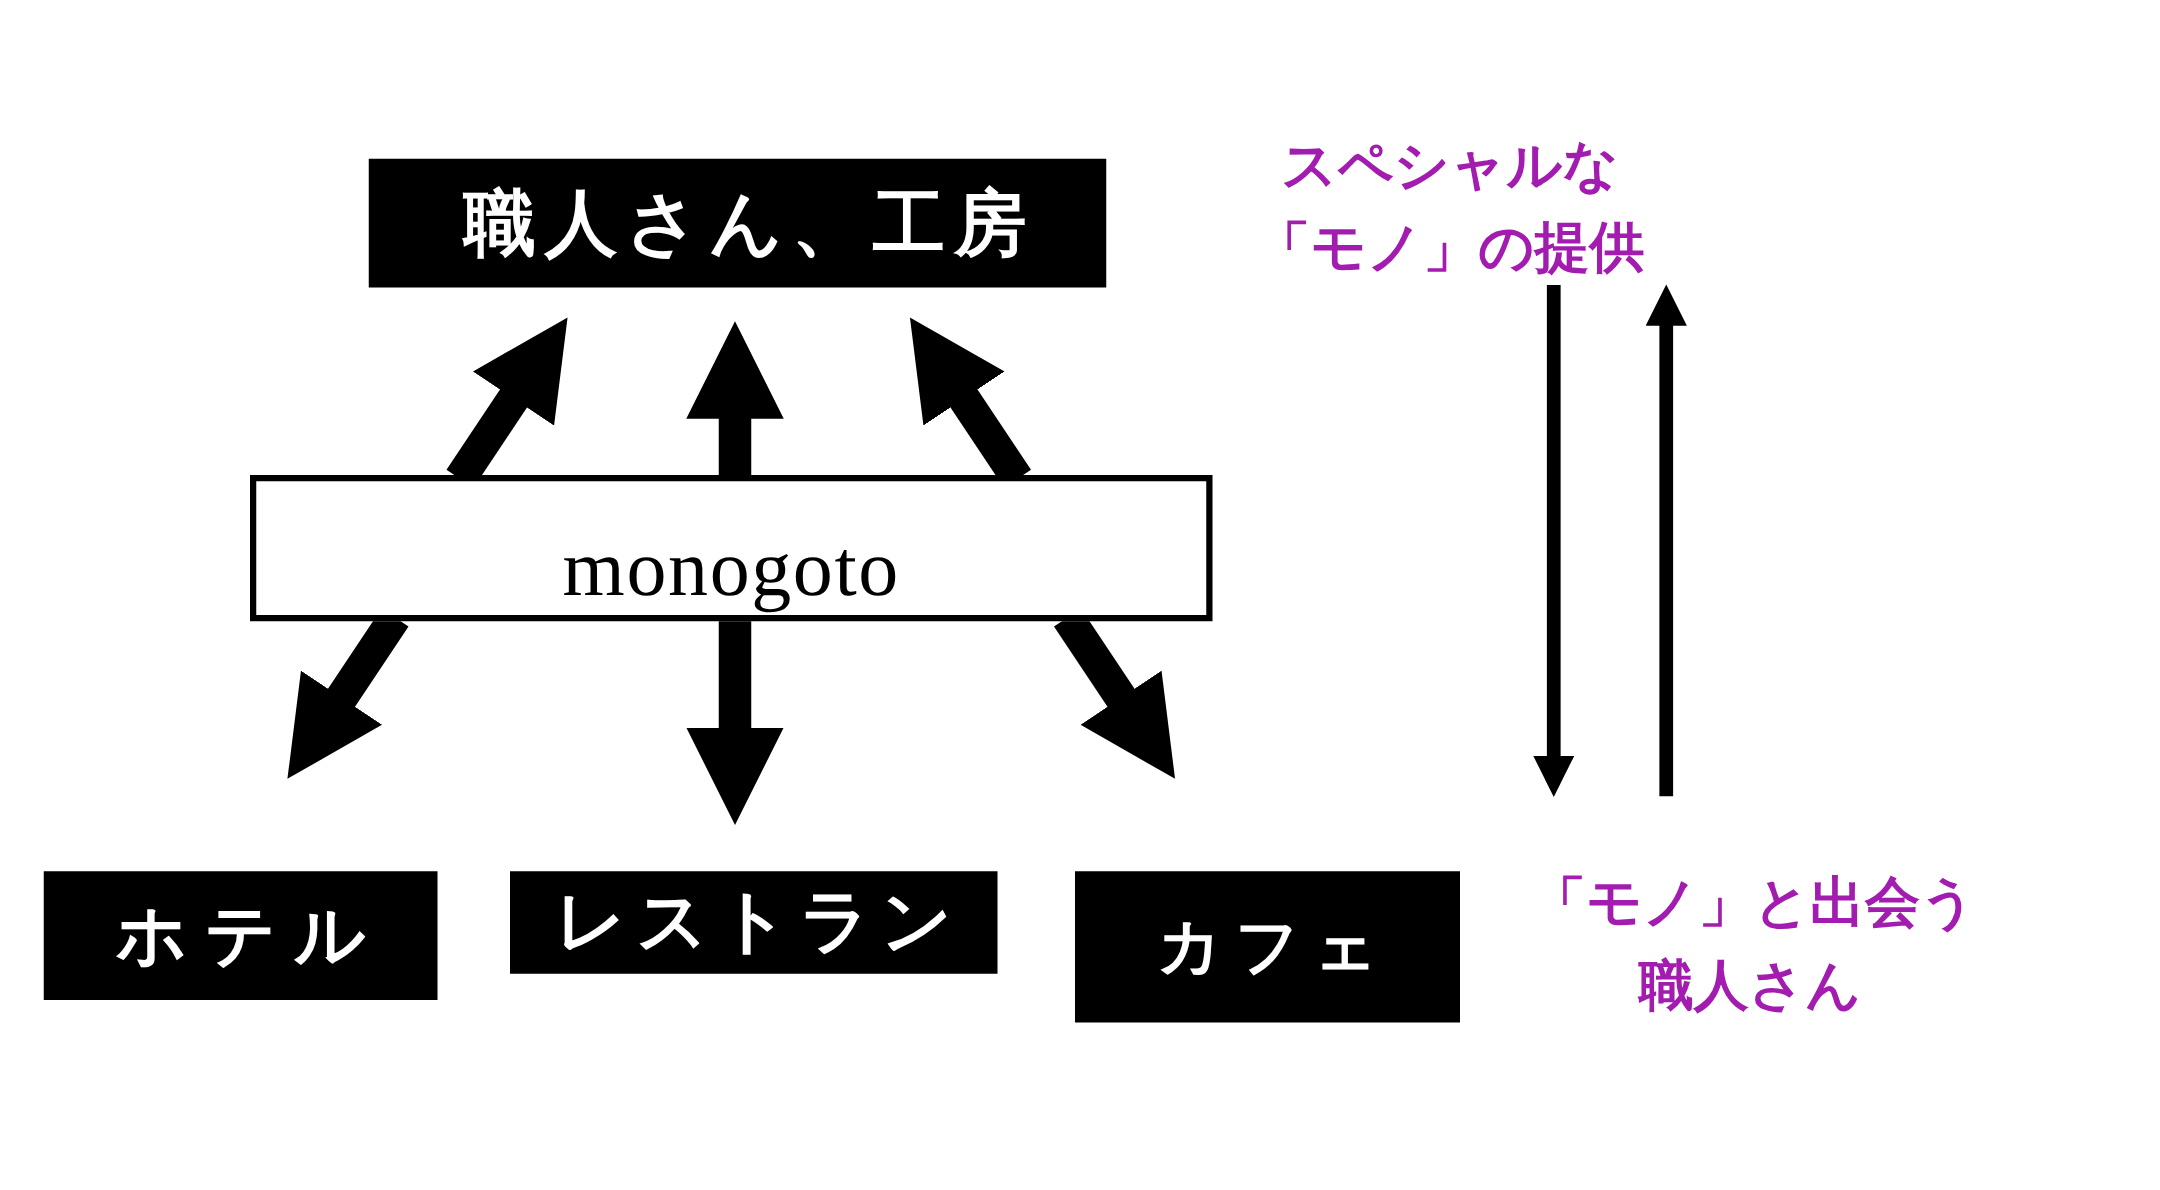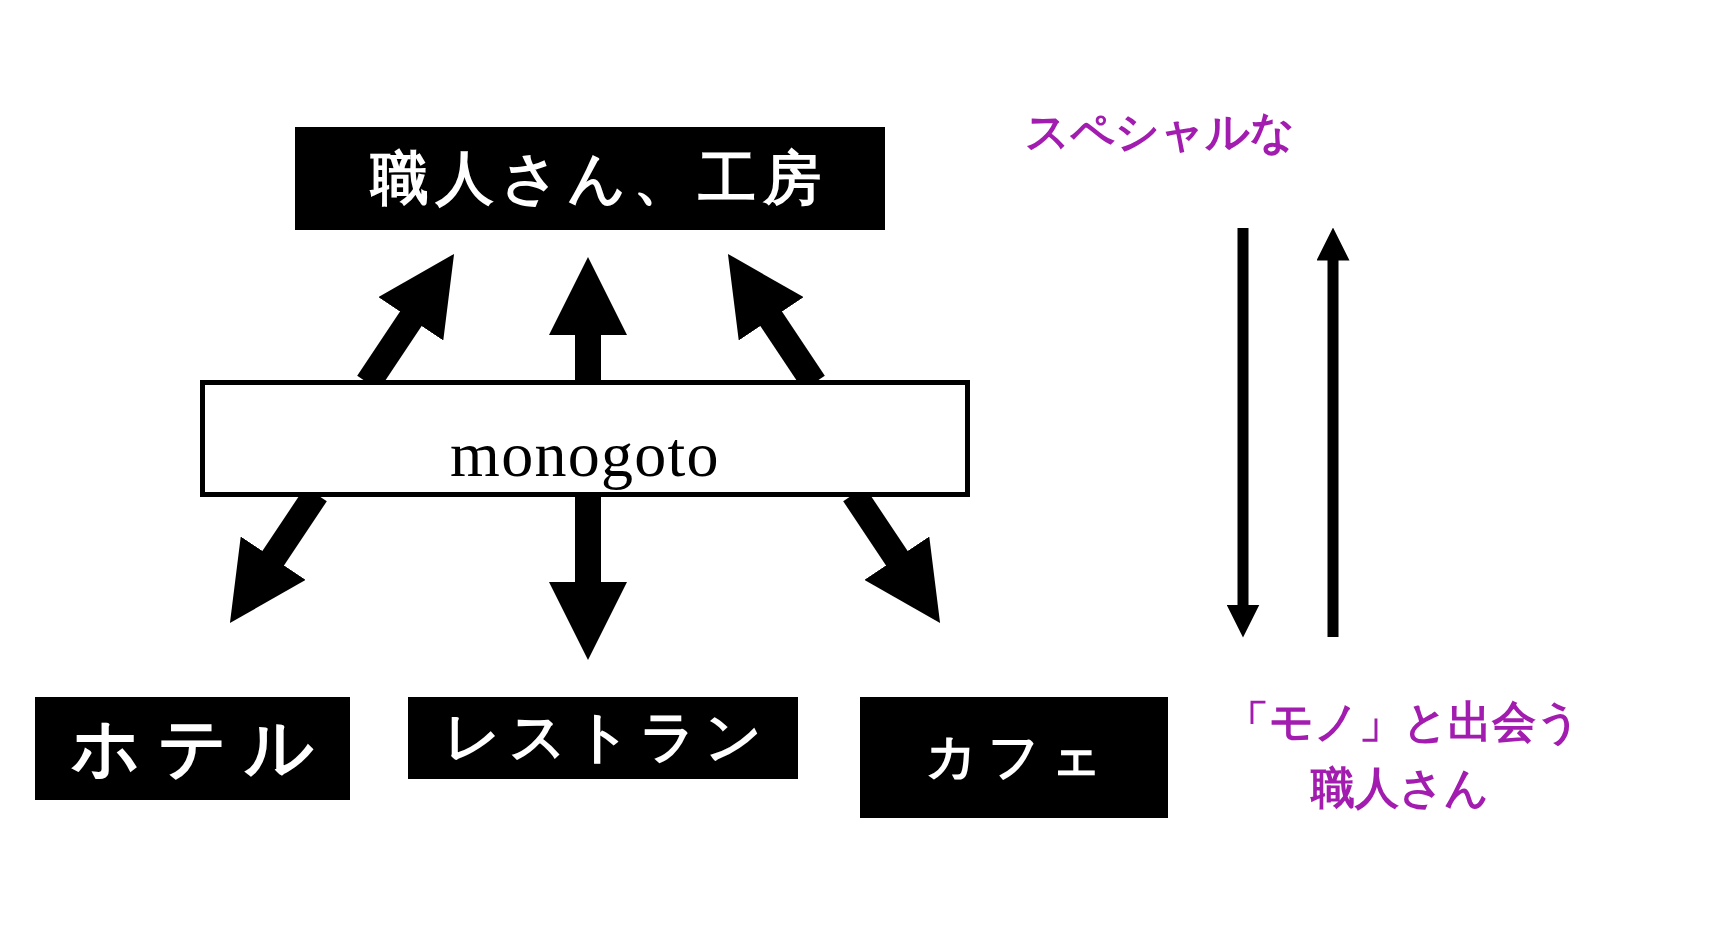--- a/index.html
+++ b/index.html
@@ -39,21 +39,21 @@
     width: 770px; height: 117px;
     background: #ffffff;
     border: 5px solid #000000;
     color: #000000;
     display: flex;
     align-items: flex-end;
     justify-content: center;
     font-size: 64px;
     letter-spacing: 0.02em;
   }
-  .venue-hotel      { left: 35px;  top: 697px; width: 315px; height: 103px; font-size: 68px; letter-spacing: 0.25em; padding-left: 0.25em; }
+  .venue-hotel      { left: 35px;  top: 697px; width: 315px; height: 103px; font-size: 56px; letter-spacing: 0.25em; padding-left: 0.25em; }
   .venue-restaurant { left: 408px; top: 697px; width: 390px; height: 82px; font-size: 56px; letter-spacing: 0.14em; padding-left: 0.14em; }
   .venue-cafe       { left: 860px; top: 697px; width: 308px; height: 121px; font-size: 51px; letter-spacing: 0.20em; padding-left: 0.20em; }
   .arrow-layer {
     position: absolute;
     left: 0; top: 0;
     width: 1728px;
     height: 952px;
     pointer-events: none;
   }
   .annotation {
@@ -105,19 +105,20 @@
   </div>
   <div class="black-box venue-restaurant">
     <span>レストラン</span>
   </div>
   <div class="black-box venue-cafe">
     <span>カフェ</span>
   </div>
 
   <div class="annotation annotation-top-right">
     <div>スペシャルな</div>
+    <div>「モノ」の提供</div>
   </div>
   <div class="annotation annotation-bottom-right">
     <div>「モノ」と出会う</div>
     <div>職人さん</div>
   </div>
 
 </div>
 
 </body></html>

